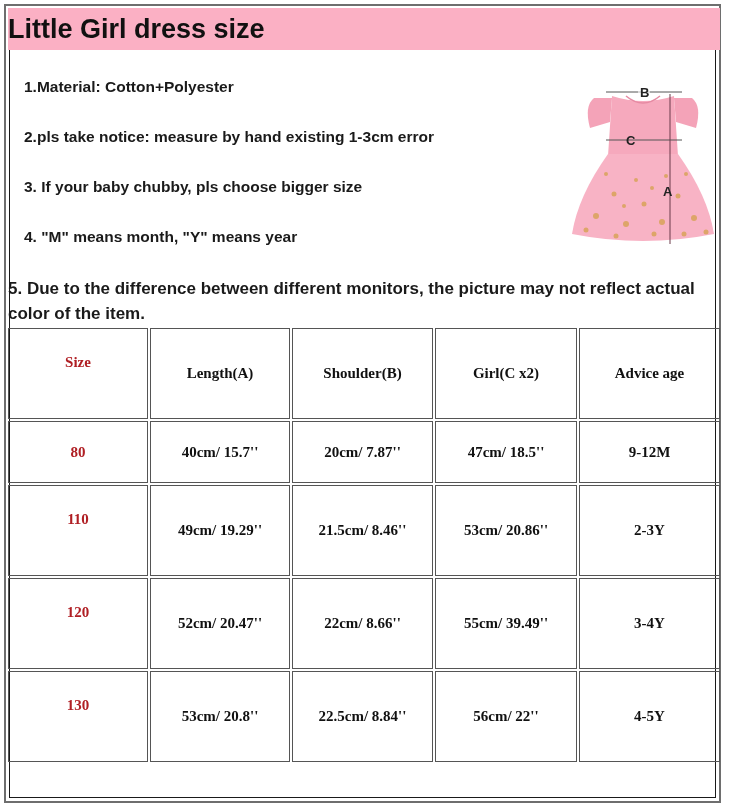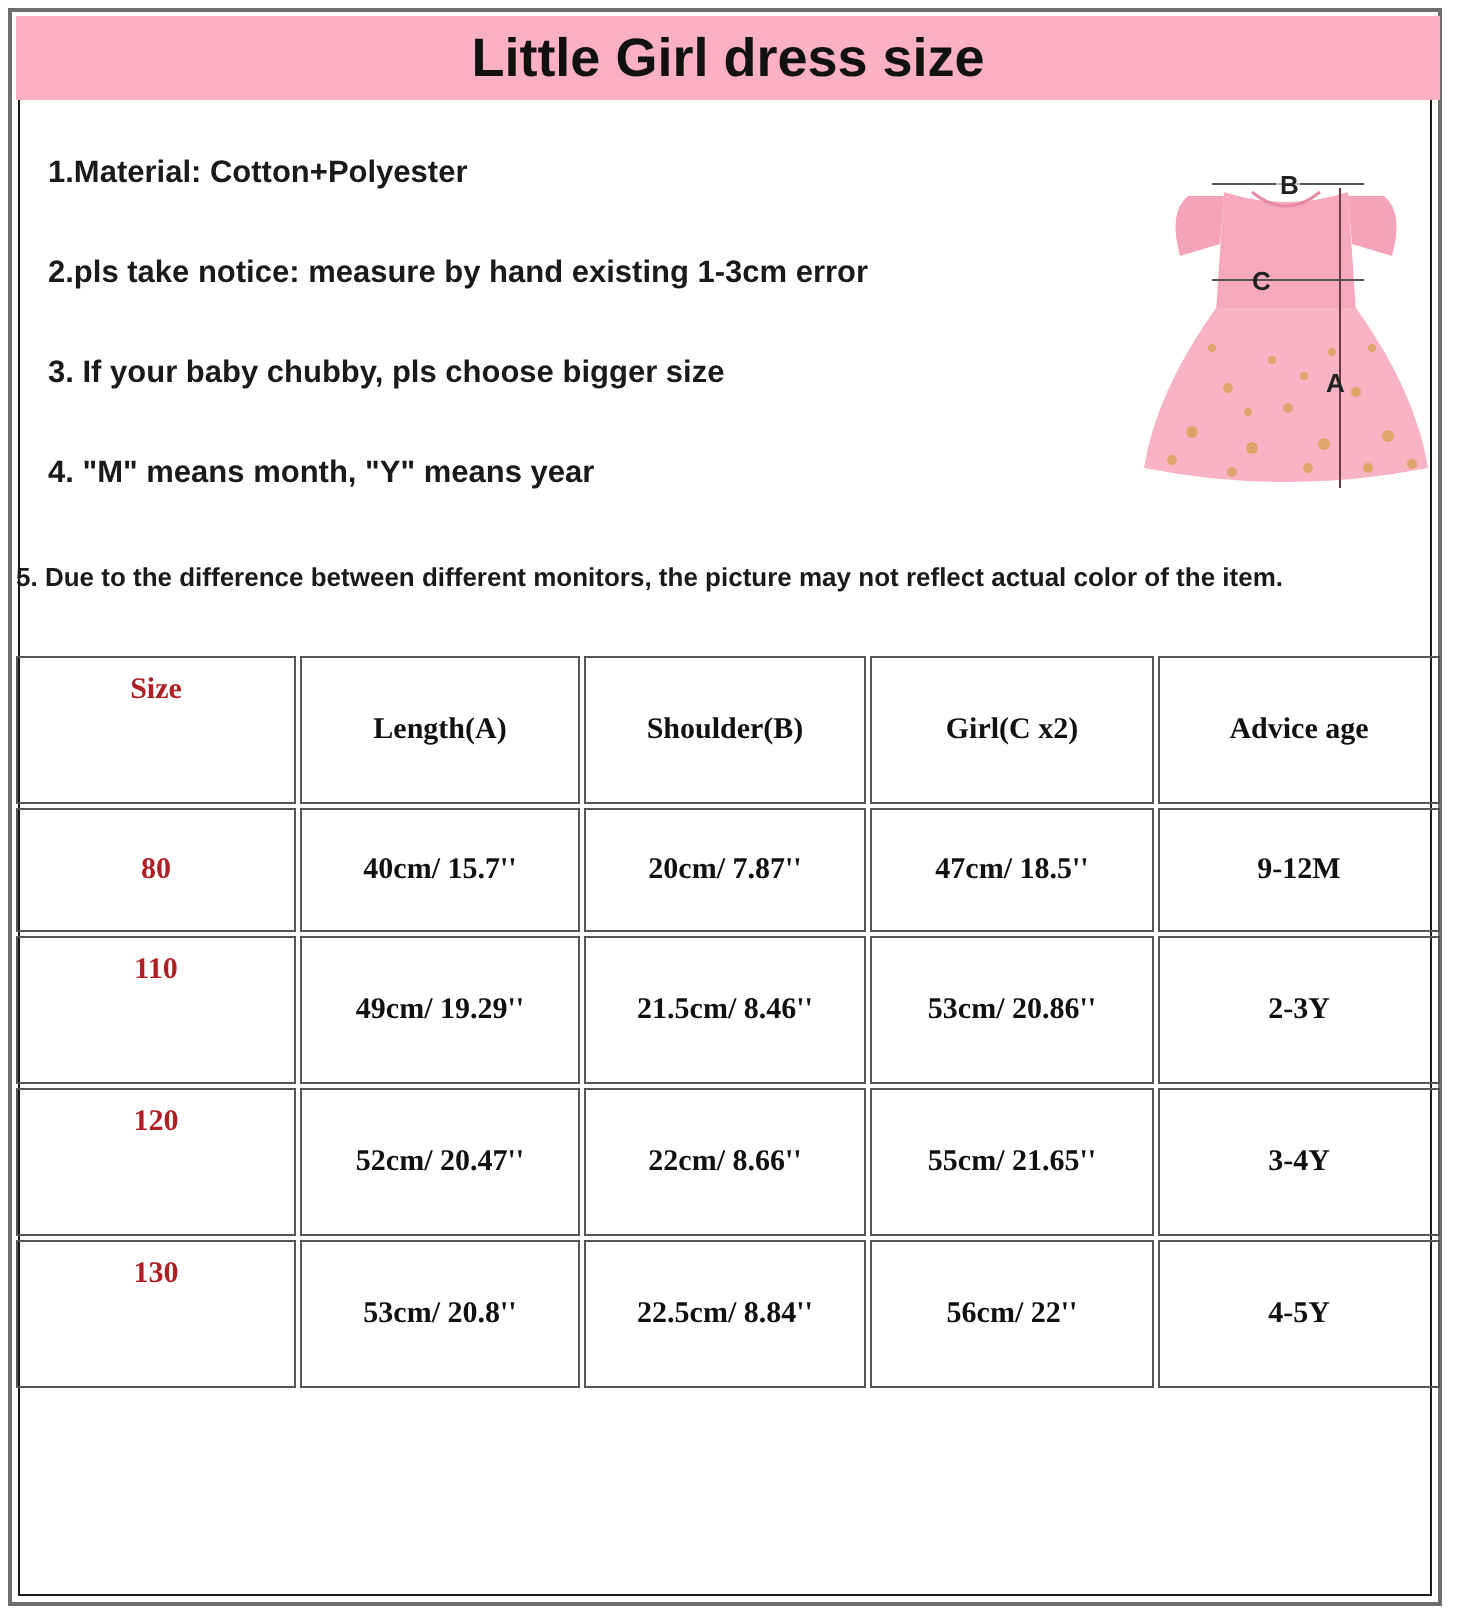--- a/index.html
+++ b/index.html
@@ -8,49 +8,49 @@
     position: absolute; left: 4px; top: 4px; width: 717px; height: 799px;
     border: 2px solid #6e6e6e; box-sizing: border-box;
   }
   .inner {
     position: absolute; left: 3px; top: 3px; right: 3px; bottom: 3px;
     border: 1px solid #1a1a1a; box-sizing: border-box;
   }
   .title-bar {
     position: absolute; left: 8px; top: 8px; width: 712px; height: 42px;
     background: #fbb0c4;
-    display: flex; align-items: center; justify-content: center;
+    display: flex; align-items: center; 
   }
   .title-bar h1 {
     margin: 0; font-family: "Liberation Sans", sans-serif; font-weight: bold;
     font-size: 27px; color: #111; letter-spacing: 0px;
   }
   .notes { position: absolute; left: 8px; top: 72px; width: 560px; }
   .note {
     font-family: "Liberation Sans", sans-serif; font-weight: bold; font-size: 15.5px;
     color: #1a1a1a; position: absolute; left: 0; white-space: nowrap; margin-left: 16px;
   }
   .note5 {
     position: absolute; left: 8px; top: 276px; width: 712px;
-    font-family: "Liberation Sans", sans-serif; font-weight: bold; font-size: 13px;
+    font-family: "Liberation Sans", sans-serif; font-weight: bold; font-size: 17px;
     color: #1a1a1a; line-height: 25px;
   }
   .dress {
     position: absolute; left: 566px; top: 76px; width: 154px; height: 170px;
   }
   table.size {
     position: absolute; left: 6px; top: 326px; width: 716px;
     border-collapse: separate; border-spacing: 2px;
     font-family: "Liberation Serif", serif; font-weight: bold;
   }
   table.size td {
     border: 1px solid #555; text-align: center; color: #111; font-size: 15px;
     padding: 0;
   }
-  table.size td.sizecol { color: #b01f24; vertical-align: top; padding-top: 8px; }
+  table.size td.sizecol { color: #b01f24; vertical-align: top; padding-top: 25px; }
   table.size tr.hdr td { height: 64px; }
   table.size tr.r80 td { height: 60px; margin-top: 36px; }
   table.size tr.row td { height: 64px; }
 </style>
 </head>
 <body>
 
 <div class="outer">
   <div class="inner"></div>
 </div>
@@ -128,21 +128,21 @@
     <td class="sizecol">110</td>
     <td>49cm/ 19.29''</td>
     <td>21.5cm/ 8.46''</td>
     <td>53cm/ 20.86''</td>
     <td>2-3Y</td>
   </tr>
   <tr class="row">
     <td class="sizecol">120</td>
     <td>52cm/ 20.47''</td>
     <td>22cm/ 8.66''</td>
-    <td>55cm/ 21.65''</td>
+    <td>55cm/ 39.49''</td>
     <td>3-4Y</td>
   </tr>
   <tr class="row">
     <td class="sizecol">130</td>
     <td>53cm/ 20.8''</td>
     <td>22.5cm/ 8.84''</td>
     <td>56cm/ 22''</td>
     <td>4-5Y</td>
   </tr>
 </tbody>

